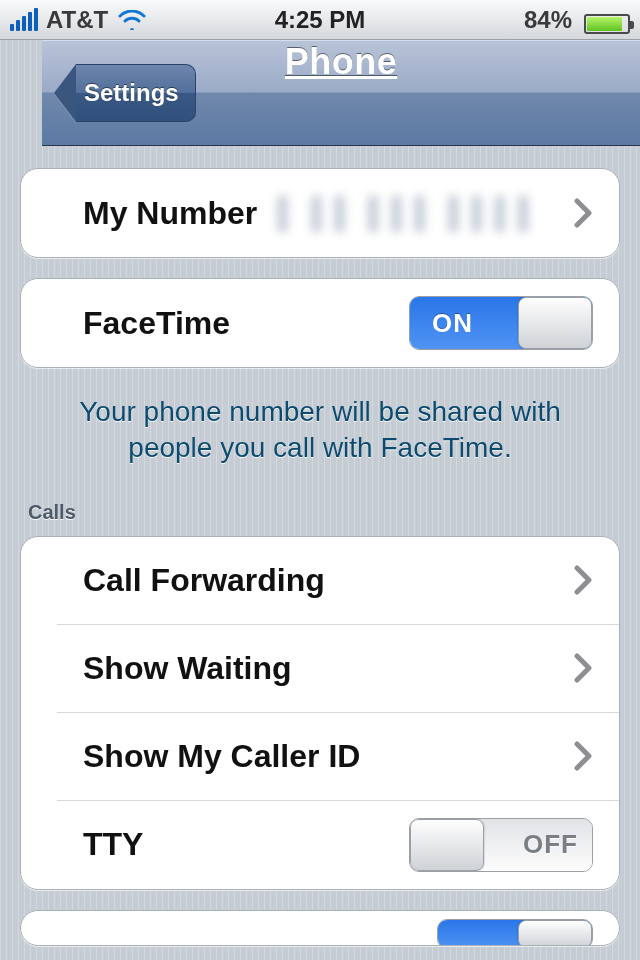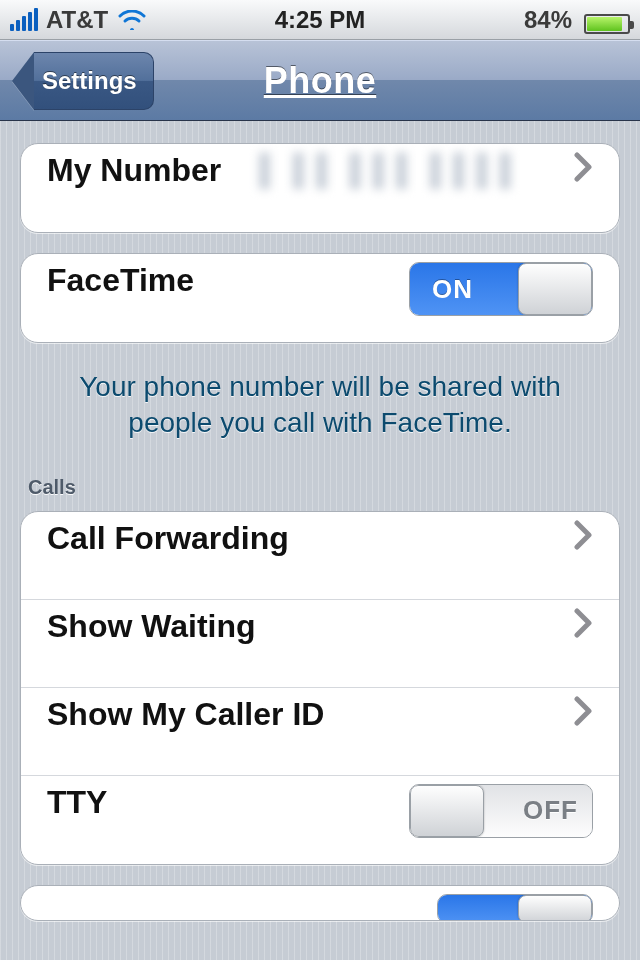--- a/index.html
+++ b/index.html
@@ -30,26 +30,26 @@
   .signal span:nth-child(5){height:23px}
   .wifi{ margin-left:10px; color:#1076d6; display:flex; }
   .clock { position:absolute; left:50%; transform:translateX(-50%); color:#222; }
   .right-status { margin-left:auto; display:flex; align-items:flex-end; gap:12px; }
   .battery { width:46px; height:20px; border:2px solid #4a4a4a; border-radius:3px; position:relative; }
   .battery::after{ content:""; position:absolute; right:-6px; top:5px; width:4px; height:8px; background:#4a4a4a; border-radius:0 2px 2px 0;}
   .battery .fill{ position:absolute; left:1px; top:1px; bottom:1px; width:84%; background:linear-gradient(#b7f46a,#5fc31e); border-radius:1px; }
 
   
   .nav-bar {
-    height: 81px;
+    height: 106px;
     background: linear-gradient(#b8c3d7, #9aaac7 49%, #7088ab 50%, #5c7aa4);
     border-top:1px solid #d5def0;
     border-bottom:1px solid #28344a;
     position:relative;
-    display:flex; align-items:center; justify-content:center;
+    display:flex; align-items:flex-start; justify-content:center;margin-left:42px;
   }
   .nav-title{ color:#fff; font-size:36px; font-weight:700; text-shadow:0 -1px 0 rgba(0,0,0,.5); letter-spacing:.5px;text-decoration:underline;}
   .back-btn{
     position:absolute; left:12px; top:50%; transform:translateY(-50%);
     height:58px; display:flex; align-items:center;
   }
   .back-btn .arrow{
     width:0;height:0;border-top:29px solid transparent;border-bottom:29px solid transparent;border-right:22px solid #3b567e;
     filter: drop-shadow(0 1px 0 rgba(255,255,255,.25));
   }
@@ -68,23 +68,24 @@
   .group{
     border:1px solid #aab0b8;
     border-radius:18px;
     background:#fff;
     overflow:hidden;
     margin-bottom:20px;
     box-shadow:0 1px 0 rgba(255,255,255,.6);
   }
   .row{
     min-height:88px; padding:8px 26px;
-    display:flex; 
+    display:flex; align-items:center;
     font-size:32px; font-weight:700; color:#111;
     border-bottom:1px solid #d5d8dd;
+    margin-left:36px;
   }
   .row:last-child{ border-bottom:none; }
   .row .label{ flex:0 0 auto; }
   .row .spacer{ flex:1 1 auto; }
   .chevron{ margin-left:12px; color:#8e8e93; }
   .chevron svg{ display:block; }
 
   .blurred-value{
     flex:1; margin:0 14px; height:36px; position:relative;
     display:flex; justify-content:center; align-items:center; gap:12px;

